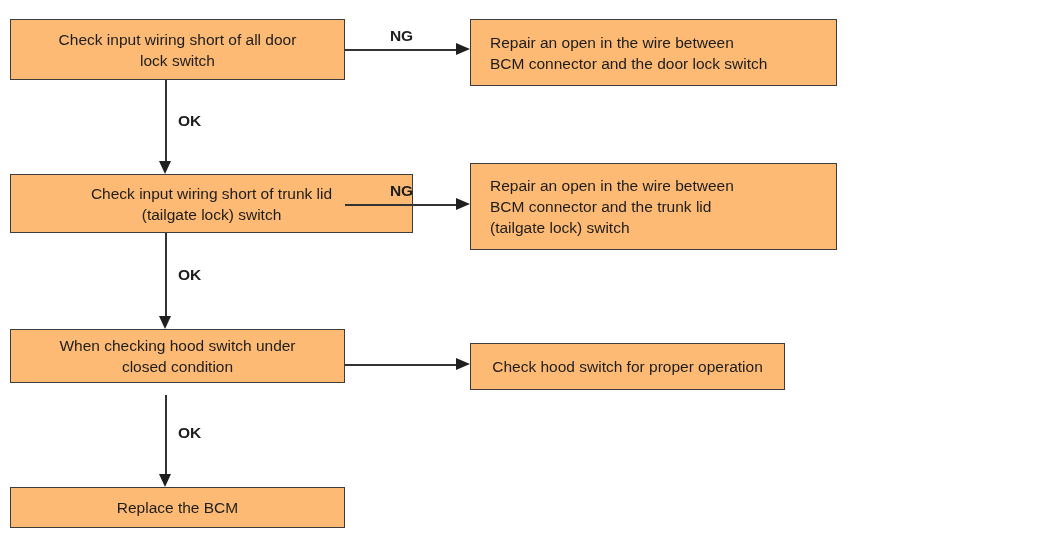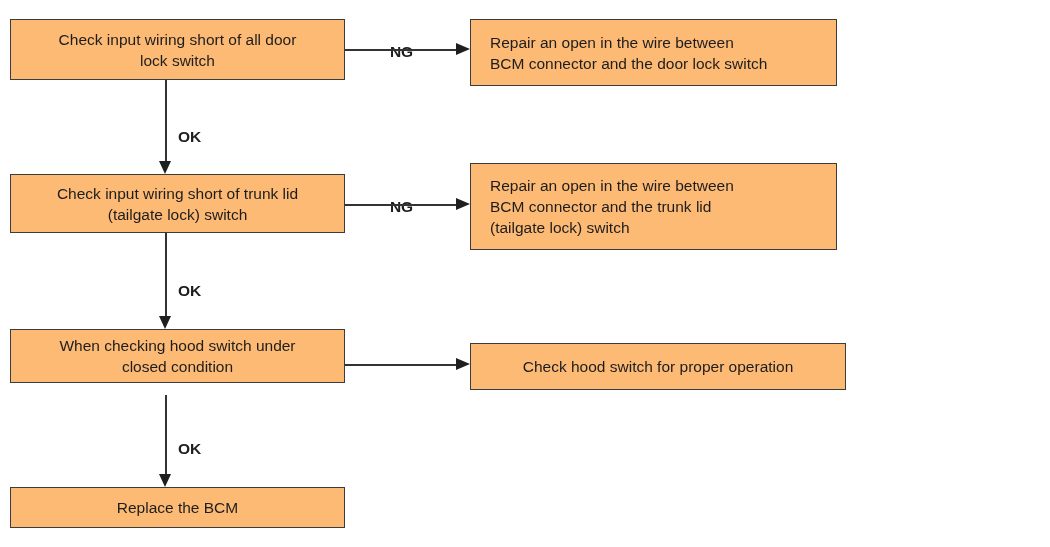--- a/index.html
+++ b/index.html
@@ -44,21 +44,20 @@
     border-left: 6.5px solid transparent;
     border-right: 6.5px solid transparent;
     border-top: 13px solid #1f1f1f;
   }
   .conn-label {
     position: absolute;
     font-weight: bold;
     font-size: 15.5px;
     line-height: 17.5px;
     white-space: pre-line;
-    margin-top: 16px;
   }
   .centered { text-align: center; }
 </style>
 </head>
 <body>
 
 <div id="stage">
 
   <div class="box" style="left:10px; top:19px; width:335px; height:61px">
     <span>Check input wiring short of all door
@@ -69,21 +68,21 @@
   <div class="arrow-right" style="left:456px; top:43px"></div>
   <div class="box left-align" style="left:470px; top:19px; width:367px; height:67px">
     <span>Repair an open in the wire between
 BCM connector and the door lock switch</span>
   </div>
 
   <div class="vline" style="left:165px; top:80px; height:82px"></div>
   <div class="arrow-down" style="left:159px; top:161px"></div>
   <div class="conn-label" style="left:178px; top:112px">OK</div>
 
-  <div class="box" style="left:10px; top:174px; width:335px; height:59px">
+  <div class="box" style="left:10px; top:174px; width:403px; height:59px">
     <span>Check input wiring short of trunk lid
 (tailgate lock) switch</span>
   </div>
   <div class="conn-label centered" style="left:345px; top:182px; width:113px">NG</div>
   <div class="hline" style="left:345px; top:204px; width:113px"></div>
   <div class="arrow-right" style="left:456px; top:198px"></div>
   <div class="box left-align" style="left:470px; top:163px; width:367px; height:87px">
     <span>Repair an open in the wire between
 BCM connector and the trunk lid
 (tailgate lock) switch</span>
@@ -92,21 +91,21 @@
   <div class="vline" style="left:165px; top:233px; height:84px"></div>
   <div class="arrow-down" style="left:159px; top:316px"></div>
   <div class="conn-label" style="left:178px; top:266px">OK</div>
 
   <div class="box" style="left:10px; top:329px; width:335px; height:54px">
     <span>When checking hood switch under
 closed condition</span>
   </div>
   <div class="hline" style="left:345px; top:364px; width:113px"></div>
   <div class="arrow-right" style="left:456px; top:358px"></div>
-  <div class="box" style="left:470px; top:343px; width:376px; height:47px">
+  <div class="box" style="left:470px; top:343px; width:315px; height:47px">
     <span>Check hood switch for proper operation</span>
   </div>
 
   <div class="vline" style="left:165px; top:395px; height:79px"></div>
   <div class="arrow-down" style="left:159px; top:474px"></div>
   <div class="conn-label" style="left:178px; top:424px">OK</div>
 
   <div class="box" style="left:10px; top:487px; width:335px; height:41px">
     <span>Replace the BCM</span>
   </div>

